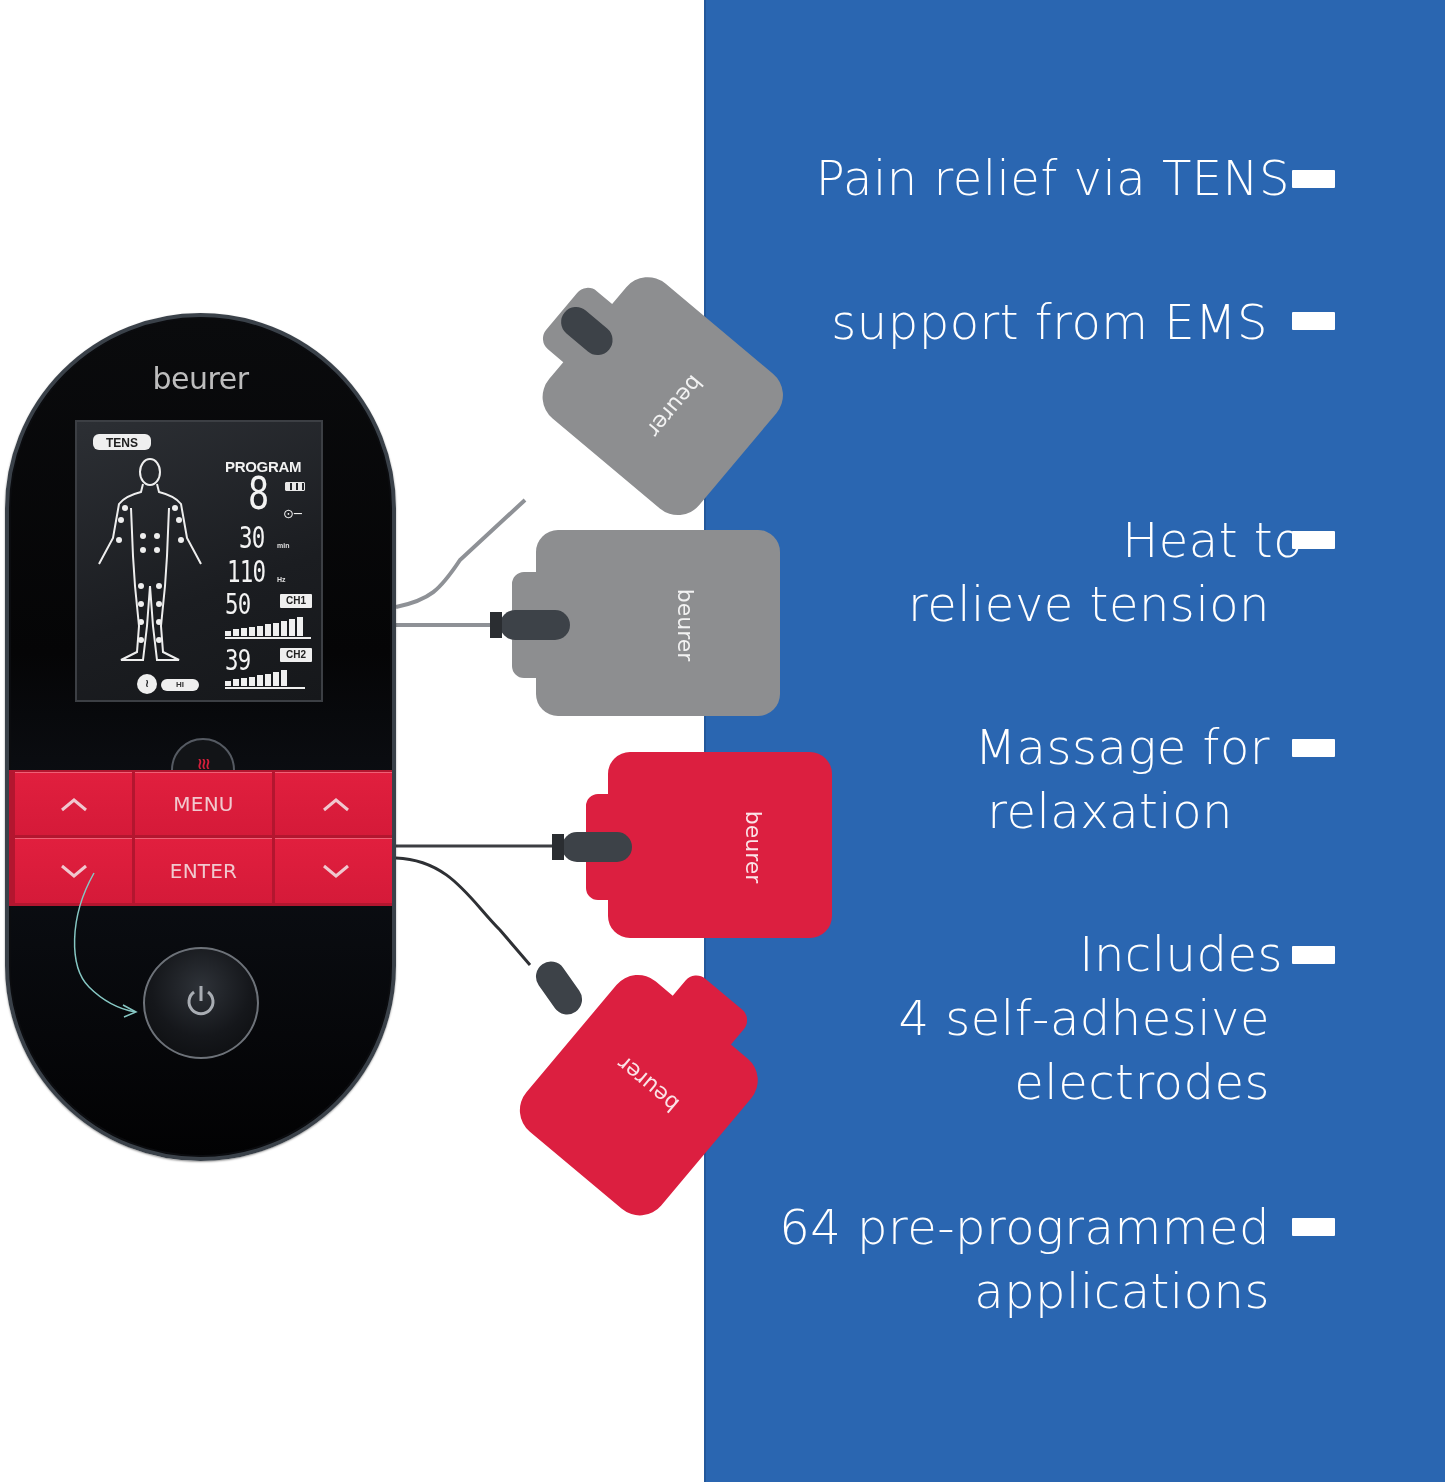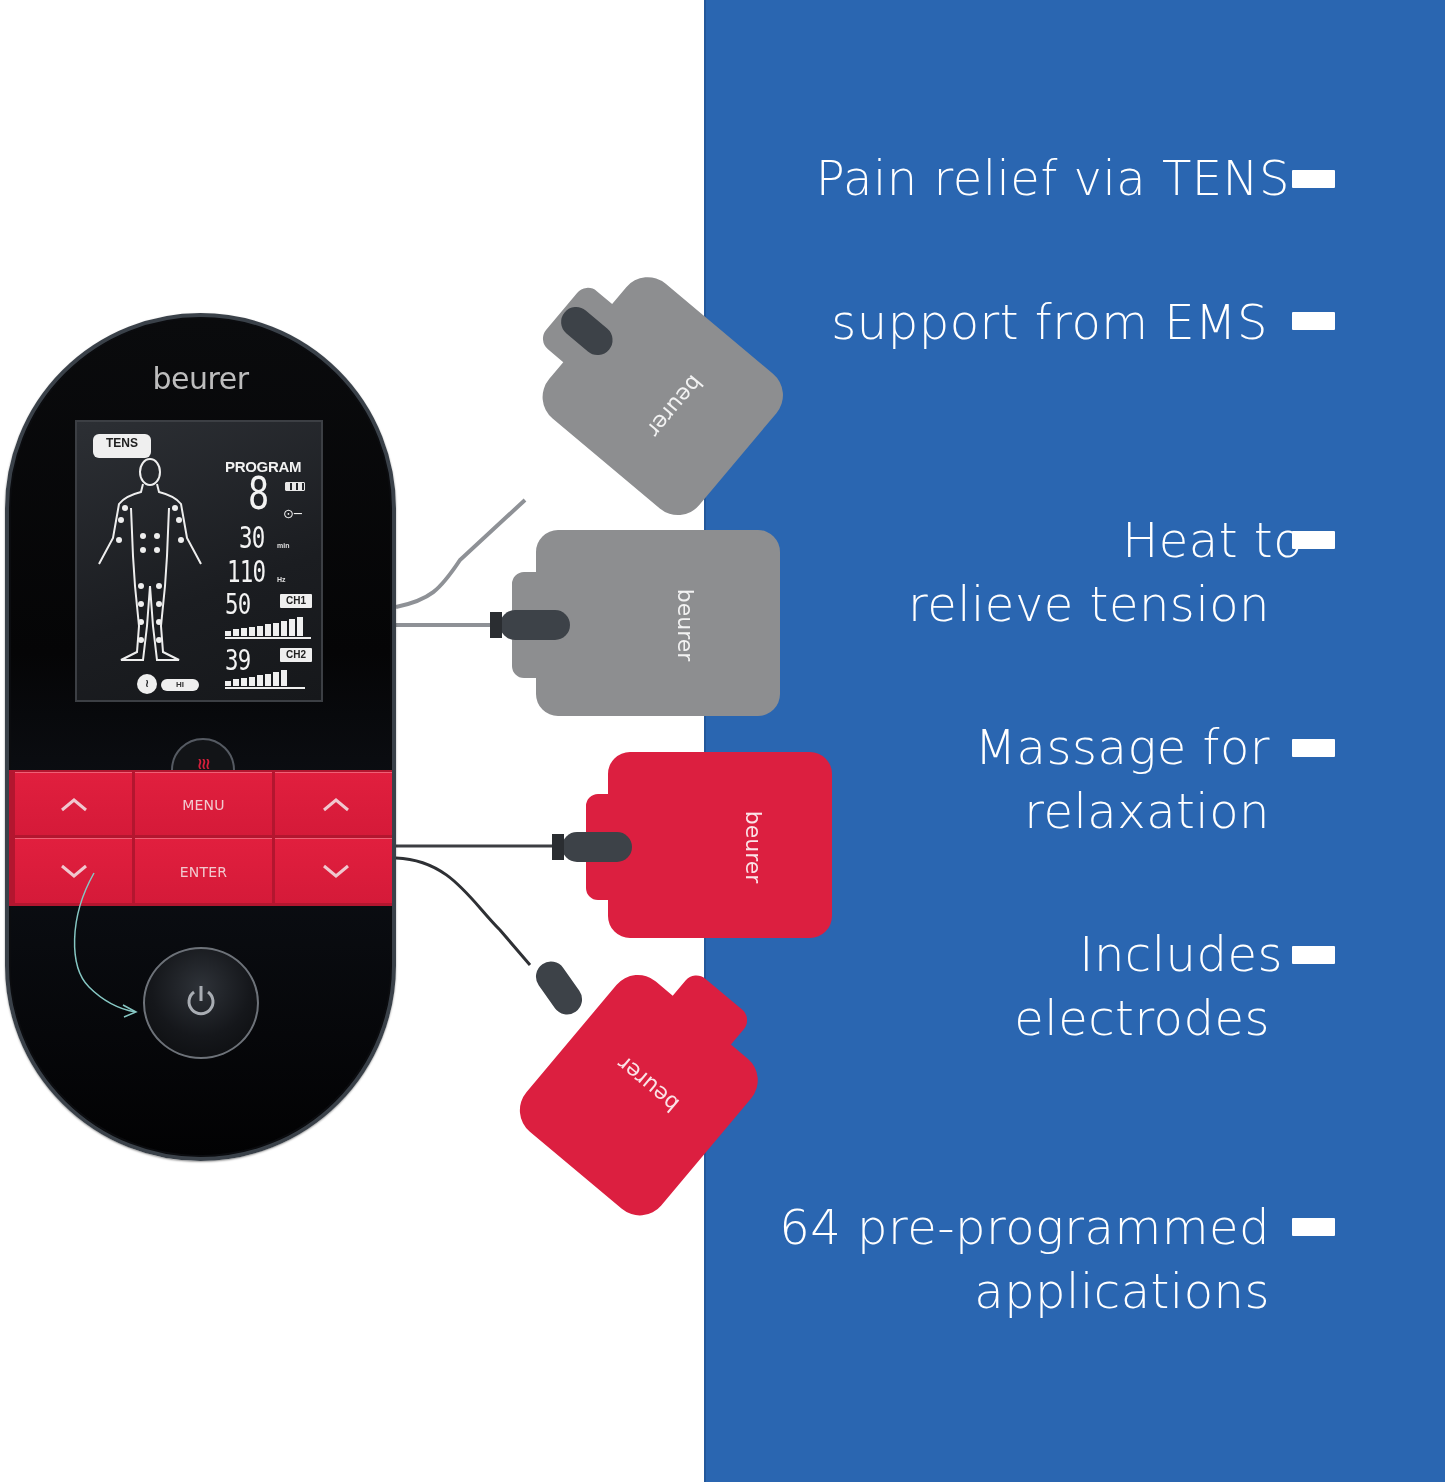--- a/index.html
+++ b/index.html
@@ -14,21 +14,21 @@
   .feature { position: absolute; right: 110px; text-align: right; color: #ffffff; font-family: "DejaVu Sans", sans-serif; font-weight: 300; font-size: 48px; line-height: 64px; letter-spacing: 0.5px; }
   .feature .line { display: block; white-space: nowrap; }
   .bullet { position: absolute; right: 110px; width: 43px; height: 18px; background: #ffffff; border-radius: 1px; }
 
   
   .device { position: absolute; left: 5px; top: 313px; width: 391px; height: 848px; border-radius: 196px; background: linear-gradient(180deg, #0a0b0d 0%, #050506 40%, #0d1016 60%, #020203 100%); border: 4px solid #3a4149; box-shadow: inset 0 0 0 2px #0b0c0f, 0 1px 2px rgba(0,0,0,.4); overflow: hidden; }
   .device-logo { position: absolute; left: 0; right: 0; top: 44px; text-align: center; color: #bdbdbd; font-family: "DejaVu Sans", sans-serif; font-size: 30px; font-weight: 500; letter-spacing: -0.5px; }
 
   .lcd { position: absolute; left: 66px; top: 103px; width: 248px; height: 282px; background: linear-gradient(160deg, #2c2f34 0%, #1b1d21 60%, #16181b 100%); border: 2px solid #3c3f44; }
   .lcd-badge { position: absolute; border-radius: 6px; background: #efefef; color: #202020; font-family: "Liberation Sans", sans-serif; font-weight: bold; text-align: center; }
-  .lcd-tens { left: 16px; top: 12px; width: 58px; height: 24px; font-size: 12px; line-height: 18px; }
+  .lcd-tens { left: 16px; top: 12px; width: 58px; height: 16px; font-size: 12px; line-height: 18px; }
   .lcd-label { position: absolute; color: #f2f2f2; font-family: "Liberation Sans", sans-serif; font-weight: bold; }
   .lcd-program { left: 148px; top: 36px; font-size: 15px; letter-spacing: -0.3px; }
   .seg { position: absolute; color: #f3f3f3; font-family: "DejaVu Sans Mono", monospace; font-weight: 300; letter-spacing: -1px; }
   .seg-prog { left: 171px; top: 48px; font-size: 44px; line-height: 48px; transform: scaleX(0.8); transform-origin: left; }
   .seg-min { left: 162px; top: 100px; font-size: 30px; line-height: 32px; transform: scaleX(0.75); transform-origin: left; }
   .seg-hz { left: 150px; top: 134px; font-size: 30px; line-height: 32px; transform: scaleX(0.75); transform-origin: left; }
   .unit { position: absolute; color: #e0e0e0; font-family: "Liberation Sans", sans-serif; font-size: 7px; font-weight: bold; }
   .battery { position: absolute; left: 208px; top: 60px; width: 20px; height: 9px; border: 1px solid #e8e8e8; background: repeating-linear-gradient(90deg, #e8e8e8 0 4px, transparent 4px 6px); border-radius: 1px; }
   .key { position: absolute; left: 206px; top: 84px; color: #eeeeee; font-size: 13px; }
   .seg-ch1 { left: 148px; top: 168px; font-size: 28px; line-height: 30px; transform: scaleX(0.8); transform-origin: left; }
@@ -40,21 +40,21 @@
   .bars span { display: block; width: 6px; background: #efefef; }
   .bars-base { position: absolute; height: 2px; background: #efefef; }
   .heat-ind { position: absolute; left: 60px; top: 252px; width: 20px; height: 20px; border-radius: 50%; background: #efefef; color: #1b1d21; font-size: 11px; text-align: center; line-height: 20px; font-weight: bold; }
   .hi-badge { position: absolute; left: 84px; top: 257px; width: 38px; height: 12px; border-radius: 6px; background: #efefef; color: #333; font-family: "Liberation Sans", sans-serif; font-weight: bold; font-size: 8px; line-height: 12px; text-align: center; }
 
   .heat-button { position: absolute; left: 162px; top: 421px; width: 64px; height: 64px; border-radius: 50%; border: 2px solid #555a62; background: #121417; }
   .heat-button-glyph { position: absolute; left: 0; right: 0; top: 14px; text-align: center; color: #d61f3c; font-size: 16px; font-weight: bold; letter-spacing: -2px; }
 
   .keypad { position: absolute; left: -4px; top: 453px; width: 391px; height: 136px; background: #b3162f; }
   .key-btn { position: absolute; background: linear-gradient(180deg, #e11f3e 0%, #d51a39 100%); border-top: 1px solid #ef6076; color: #f1c9cf; font-family: "DejaVu Sans", sans-serif; text-align: center; cursor: pointer; }
-  .key-btn .label { font-size: 14px; letter-spacing: 0.2px; }
+  .key-btn .label { font-size: 20px; letter-spacing: 0.2px; }
 
   .power-button { position: absolute; left: 134px; top: 630px; width: 116px; height: 112px; border-radius: 50%; background: radial-gradient(circle at 50% 35%, #2e3238 0%, #15171b 55%, #0a0b0d 100%); border: 2px solid #6d7279; cursor: pointer; }
   .hint-arrow { position: absolute; left: 0; top: 0; }
 
   
   .electrode { position: absolute; }
   .electrode svg { overflow: visible; }
   .cables { position: absolute; left: 0; top: 0; width: 1445px; height: 1482px; pointer-events: none; }
 </style>
 </head>
@@ -244,26 +244,27 @@
   <div class="bullet" style="top:312px;"></div>
 
   <div class="feature" style="top:508px;">
     <span class="line" style="margin-right:32px">Heat to</span>
     <span class="line" style="margin-right:65px">relieve tension</span>
   </div>
   <div class="bullet" style="top:531px;"></div>
 
   <div class="feature" style="top:715px;">
     <span class="line" style="margin-right:65px">Massage for</span>
-    <span class="line" style="margin-right:65px">relaxation</span>
+    <span class="line" style="margin-right:102px">relaxation</span>
   </div>
   <div class="bullet" style="top:739px;"></div>
 
   <div class="feature" style="top:922px;">
     <span class="line" style="margin-right:52px">Includes</span>
+    <span class="line" style="margin-right:65px">4 self-adhesive</span>
     <span class="line" style="margin-right:65px">electrodes</span>
   </div>
   <div class="bullet" style="top:946px;"></div>
 
   <div class="feature" style="top:1195px;">
     <span class="line" style="margin-right:65px">64 pre-programmed</span>
     <span class="line" style="margin-right:65px">applications</span>
   </div>
   <div class="bullet" style="top:1218px;"></div>
 

